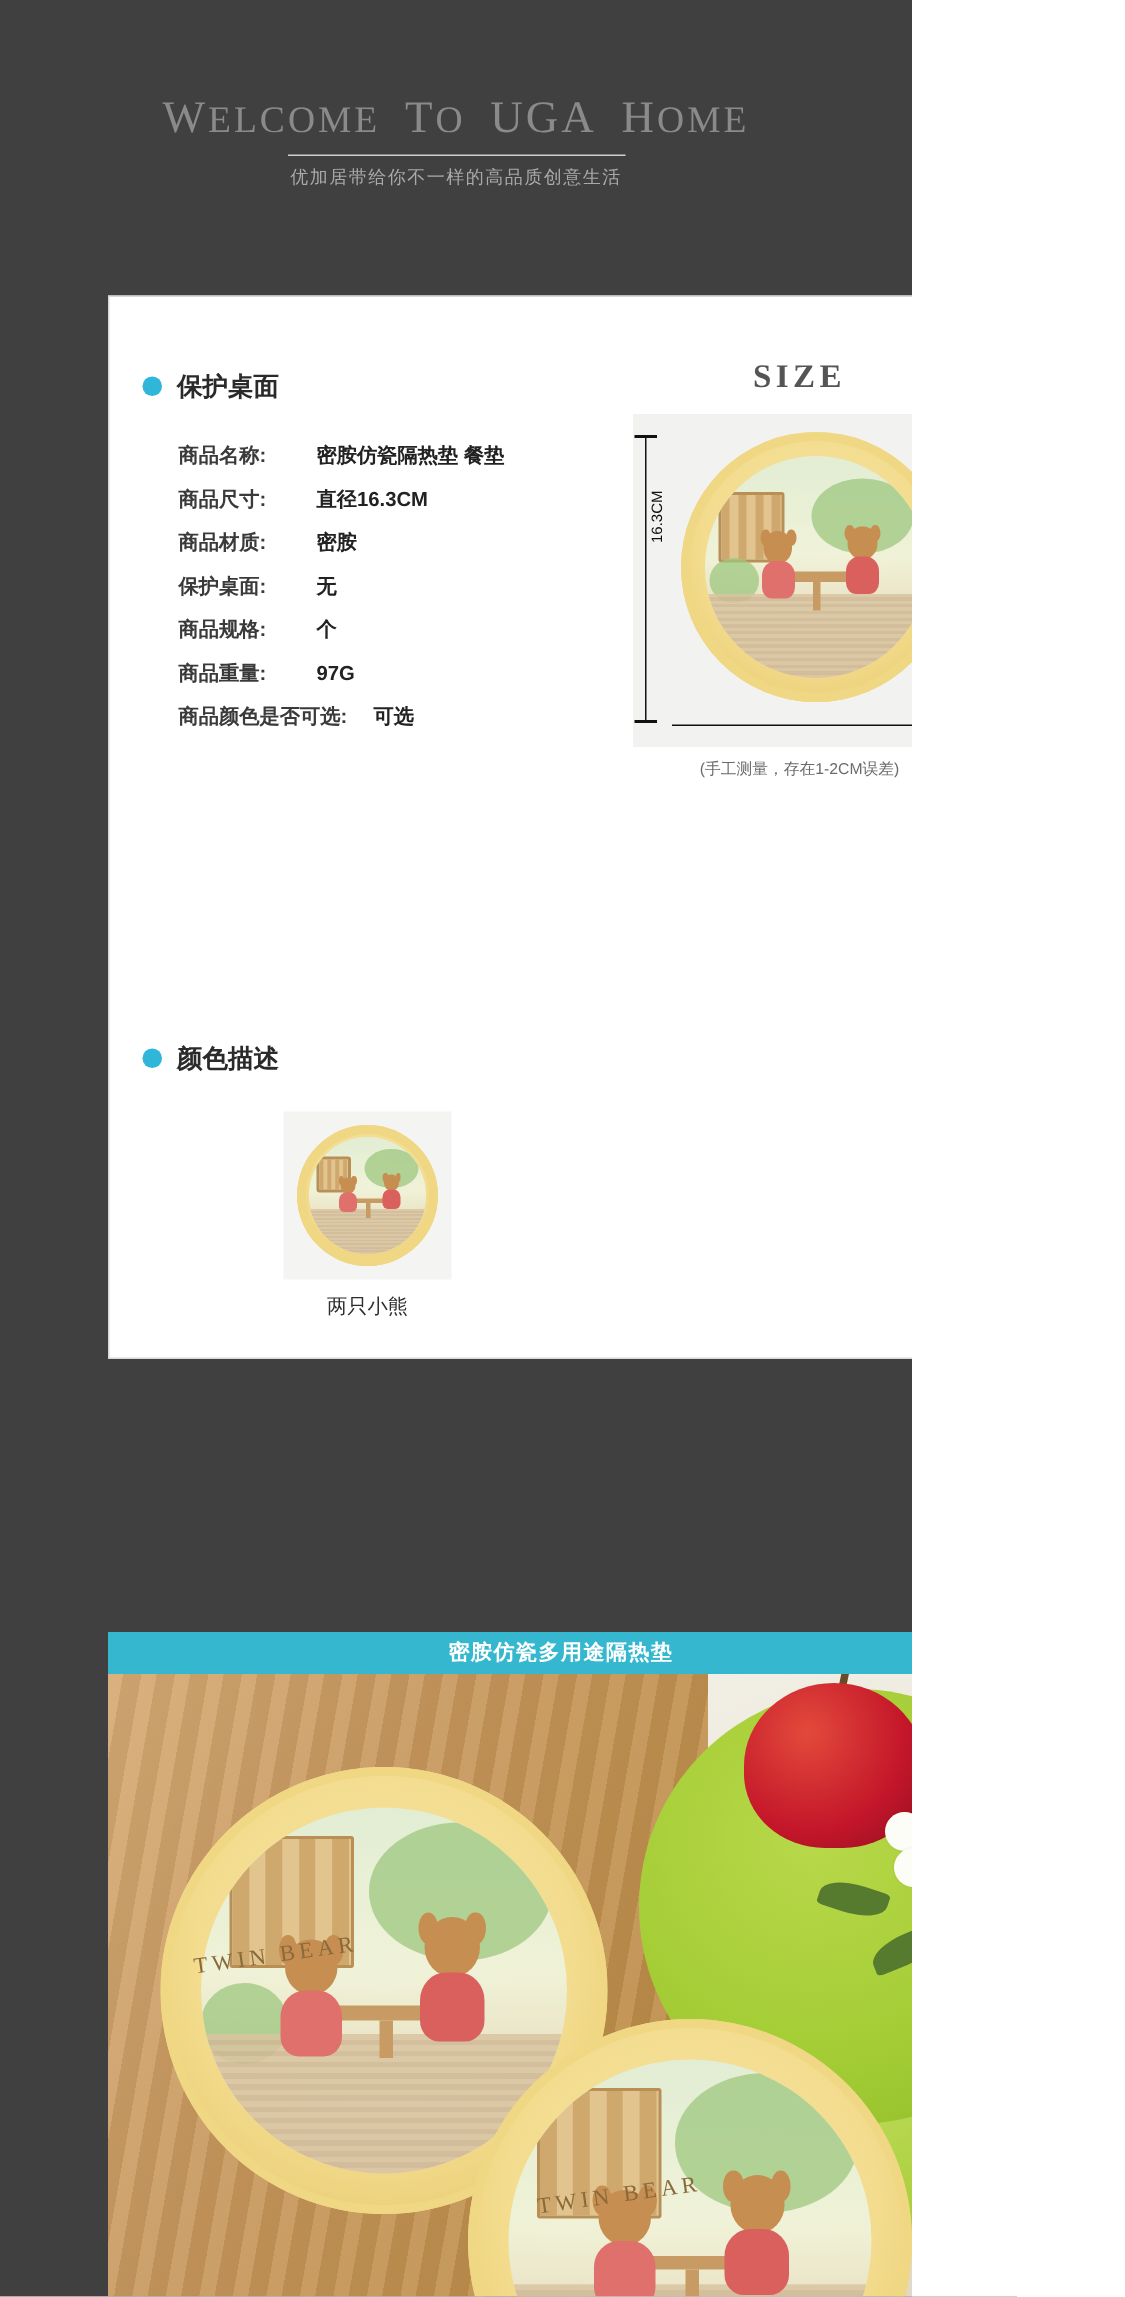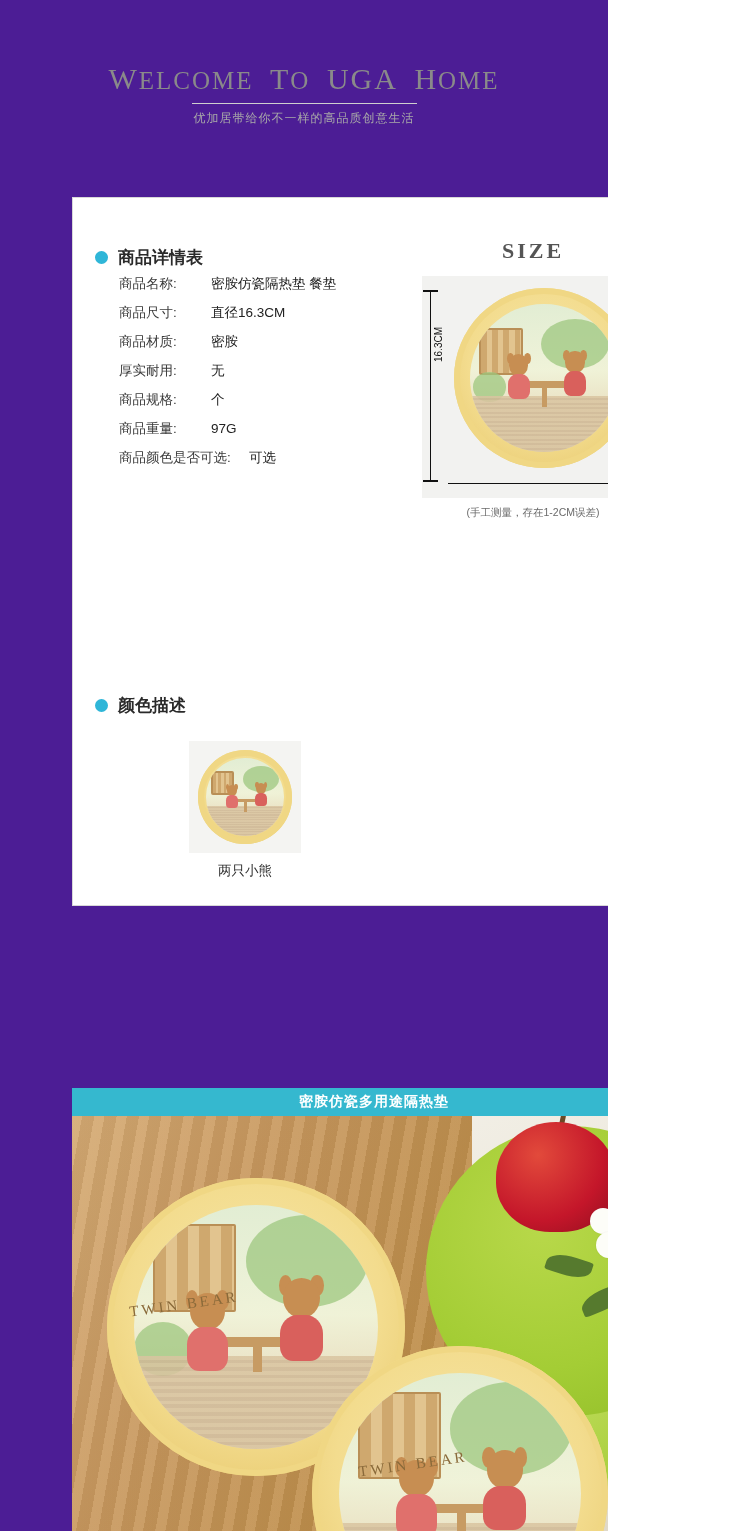--- a/index.html
+++ b/index.html
@@ -5,21 +5,21 @@
   * { box-sizing: border-box; }
   html, body {
     margin: 0; padding: 0;
     background: #ffffff;
     font-family: "Liberation Sans", "DejaVu Sans", sans-serif;
   }
   .page {
     width: 608px;
     min-height: 1531px;
     position: relative;
-    background: #4c1d95;
+    background: #404040;
     overflow: hidden;
   }
 
   
   .header {
     padding-top: 62px;
     text-align: center;
   }
   .header-title {
     font-family: "Liberation Serif", "DejaVu Serif", serif;
@@ -65,21 +65,21 @@
     flex: 0 0 auto;
   }
   .section-title {
     font-size: 17px;
     font-weight: bold;
     color: #2a2a2a;
   }
 
   
   .spec-block { position: absolute; left: 22px; top: 48px; }
-  .spec-list { margin-top: 6px; margin-left: 24px; }
+  .spec-list { margin-top: 26px; margin-left: 24px; font-weight: bold; }
   .spec-row {
     display: flex;
     margin-bottom: 11px;
     font-size: 13.5px;
     color: #3a3a3a;
     line-height: 18px;
   }
   .spec-label { width: 92px; flex: 0 0 92px; color: #3a3a3a; }
   .spec-value { color: #222; }
 
@@ -328,37 +328,37 @@
     </div>
     <div class="header-rule"></div>
     <div class="header-sub">优加居带给你不一样的高品质创意生活</div>
   </div>
 
   <div class="info-panel">
 
     <div class="spec-block">
       <div class="section-head">
         <span class="bullet"></span>
-        <span class="section-title">商品详情表</span>
+        <span class="section-title">保护桌面</span>
       </div>
       <div class="spec-list">
         <div class="spec-row">
           <span class="spec-label">商品名称:</span>
           <span class="spec-value">密胺仿瓷隔热垫  餐垫</span>
         </div>
         <div class="spec-row">
           <span class="spec-label">商品尺寸:</span>
           <span class="spec-value">直径16.3CM</span>
         </div>
         <div class="spec-row">
           <span class="spec-label">商品材质:</span>
           <span class="spec-value">密胺</span>
         </div>
         <div class="spec-row">
-          <span class="spec-label">厚实耐用:</span>
+          <span class="spec-label">保护桌面:</span>
           <span class="spec-value">无</span>
         </div>
         <div class="spec-row">
           <span class="spec-label">商品规格:</span>
           <span class="spec-value">个</span>
         </div>
         <div class="spec-row">
           <span class="spec-label">商品重量:</span>
           <span class="spec-value">97G</span>
         </div>

